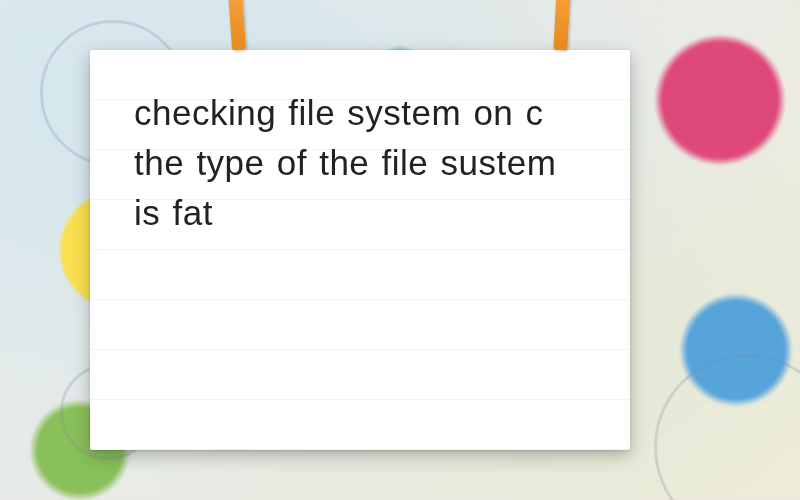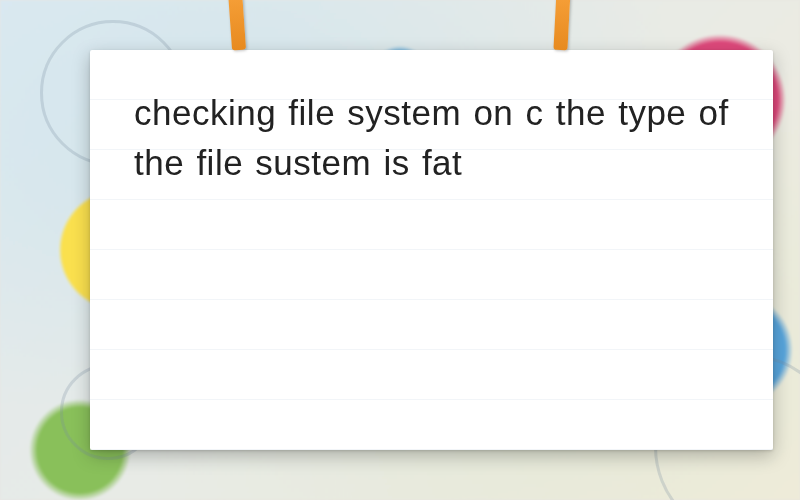--- a/index.html
+++ b/index.html
@@ -40,21 +40,21 @@
     background: linear-gradient(#f7a13a,#e78a1f);
     border-radius: 7px 7px 3px 3px;
     box-shadow: 1px 1px 3px rgba(0,0,0,0.25);
   }
   .clip.c1 { left: 230px; top: -10px; transform: rotate(-4deg); }
   .clip.c2 { left: 555px; top: -10px; transform: rotate(3deg); }
   .paper {
     position: absolute;
     left: 90px;
     top: 50px;
-    width: 683px;
+    width: 540px;
     height: 400px;
     background: #fff;
     border-radius: 2px;
     box-shadow: 0 6px 18px rgba(0,0,0,0.25), 0 1px 3px rgba(0,0,0,0.15);
     padding: 38px 44px;
     box-sizing: border-box;
   }
   .paper::before {
     content: "";
     position: absolute;

